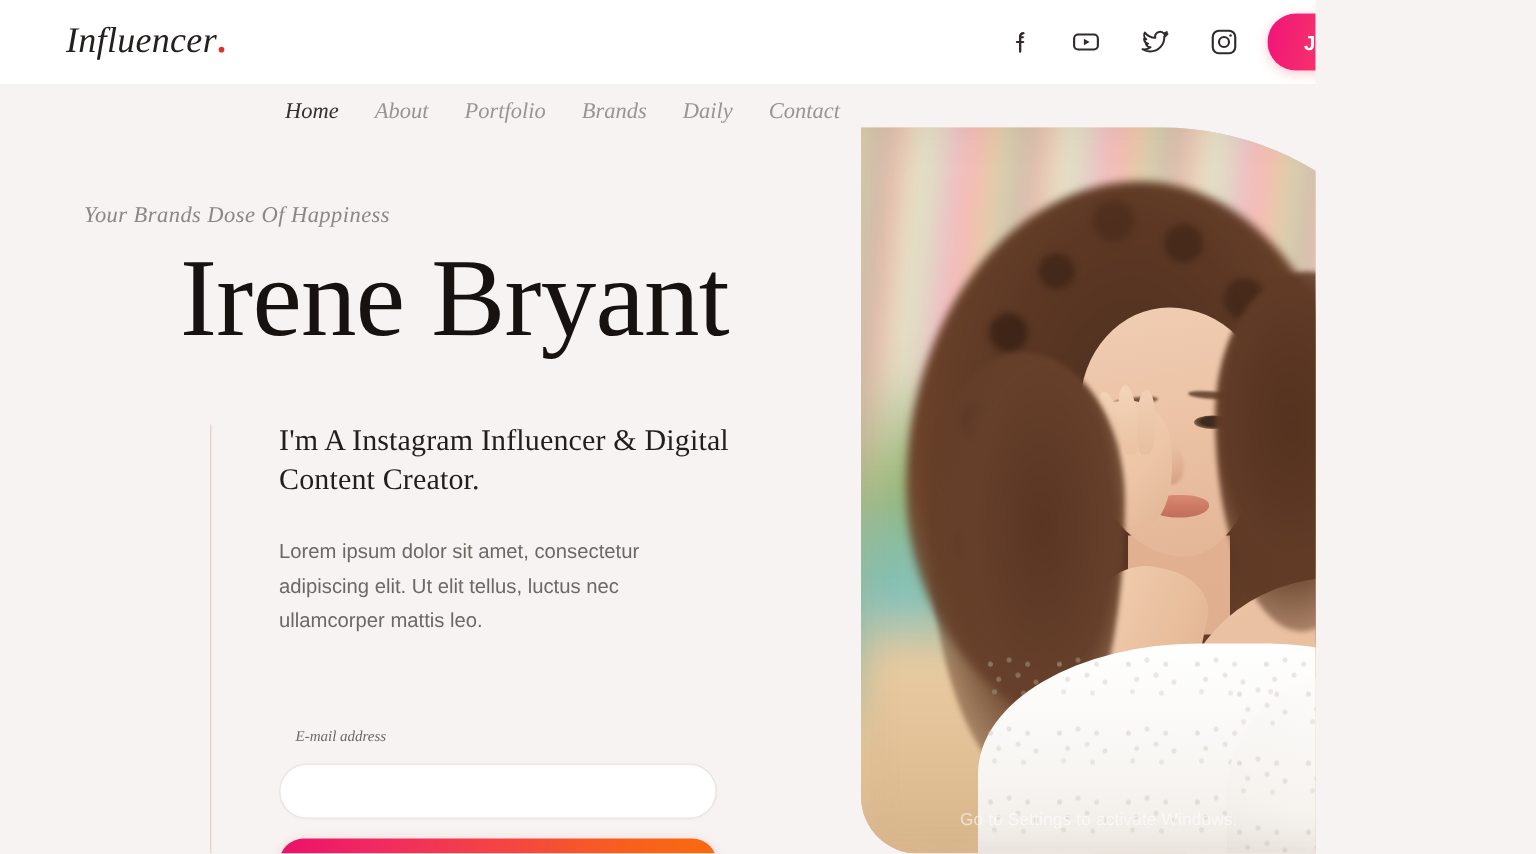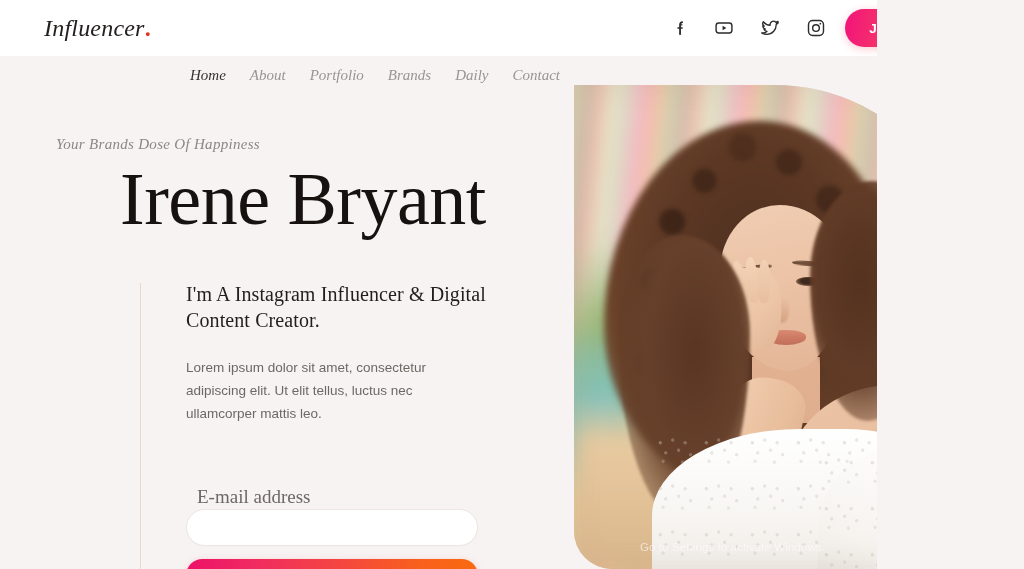--- a/index.html
+++ b/index.html
@@ -73,22 +73,22 @@
     font-size:20px; line-height:1.32; color:#231e1c; letter-spacing:0.1px;
   }
   .body-copy {
     margin-top:22px;
     font-family:"Liberation Sans", sans-serif;
     font-size:13.5px; line-height:1.72; color:#6e6865; width:248px;
   }
 
   .form-label {
     position:absolute; left:197px; top:430px;
-    font-family:"Liberation Serif", serif; 
-    font-size:19px; color:#6e6764; white-space:nowrap;
+    font-family:"Liberation Serif", serif; font-style:italic;
+    font-size:10px; color:#6e6764; white-space:nowrap;
   }
   .email-input {
     position:absolute; left:186px; top:453px; width:292px; height:37px;
     border:1px solid #ece5e2; border-radius:19px; background:#ffffff;
     padding:0 20px; font-size:13px; color:#3a3533; outline:none;
     font-family:"Liberation Sans", sans-serif;
     box-shadow:0 1px 2px rgba(0,0,0,0.02);
   }
   .email-input::placeholder { color:#bdb6b3; }
   .subscribe-btn {

